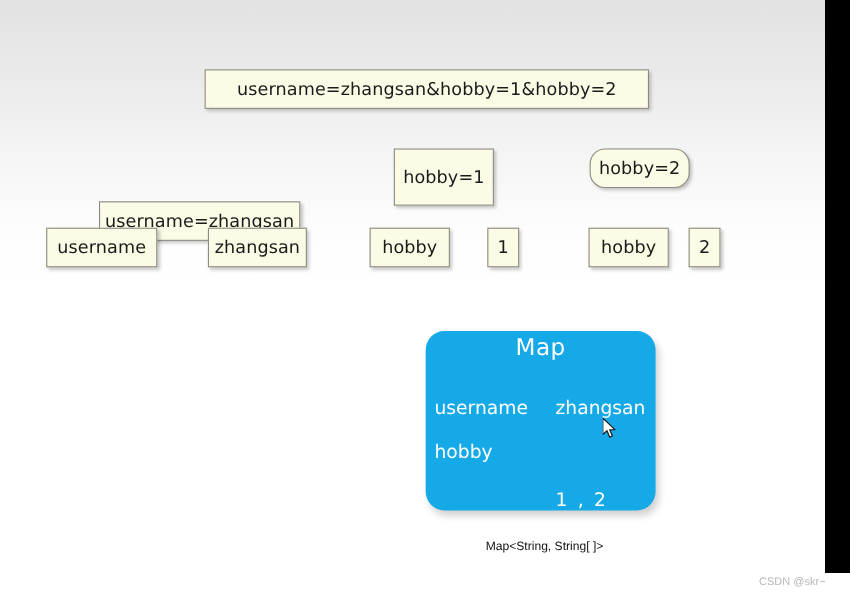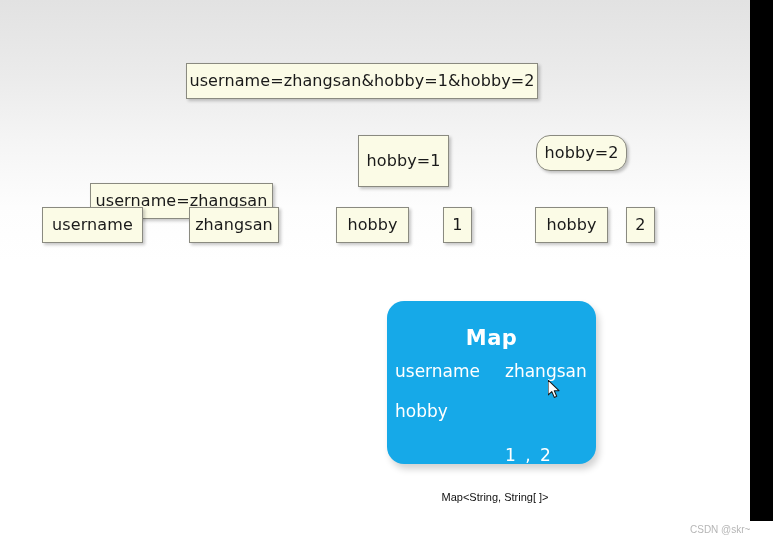--- a/index.html
+++ b/index.html
@@ -66,26 +66,26 @@
     top: 301px;
     width: 209px;
     height: 163px;
     background: #16a9e8;
     border-radius: 17px;
     box-shadow: 3px 5px 7px rgba(0,0,0,0.18);
     color: #ffffff;
   }
   .map-title {
     position: absolute;
-    top: 25px;
+    top: 3px;
     left: 0;
     width: 100%;
     text-align: center;
     font-size: 21px;
-    font-weight: bold;
+    font-weight: normal;
     letter-spacing: 0.4px;
   }
   .map-row {
     position: absolute;
     left: 8px;
     width: 196px;
     font-size: 17px;
     display: flex;
   }
   .map-row.r1 { top: 60px; }
@@ -135,21 +135,21 @@
     color: #b6b6b6;
     font-family: "Liberation Sans", "DejaVu Sans", sans-serif;
     white-space: nowrap;
   }
 </style>
 </head>
 <body>
 
 <div id="canvas">
 
-  <div class="box" style="left:186px; top:63px; width:352px; height:36px;">
+  <div class="box" style="left:186px; top:63px; width:404px; height:36px;">
     <span>username=zhangsan&amp;hobby=1&amp;hobby=2</span>
   </div>
 
   <div class="box" style="left:90px; top:135px; width:183px; height:36px;margin-top:48px;">
     <span>username=zhangsan</span>
   </div>
   <div class="box" style="left:358px; top:135px; width:91px; height:52px;">
     <span>hobby=1</span>
   </div>
   <div class="box" style="left:536px; top:135px; width:91px; height:36px;border-radius:14px;">

